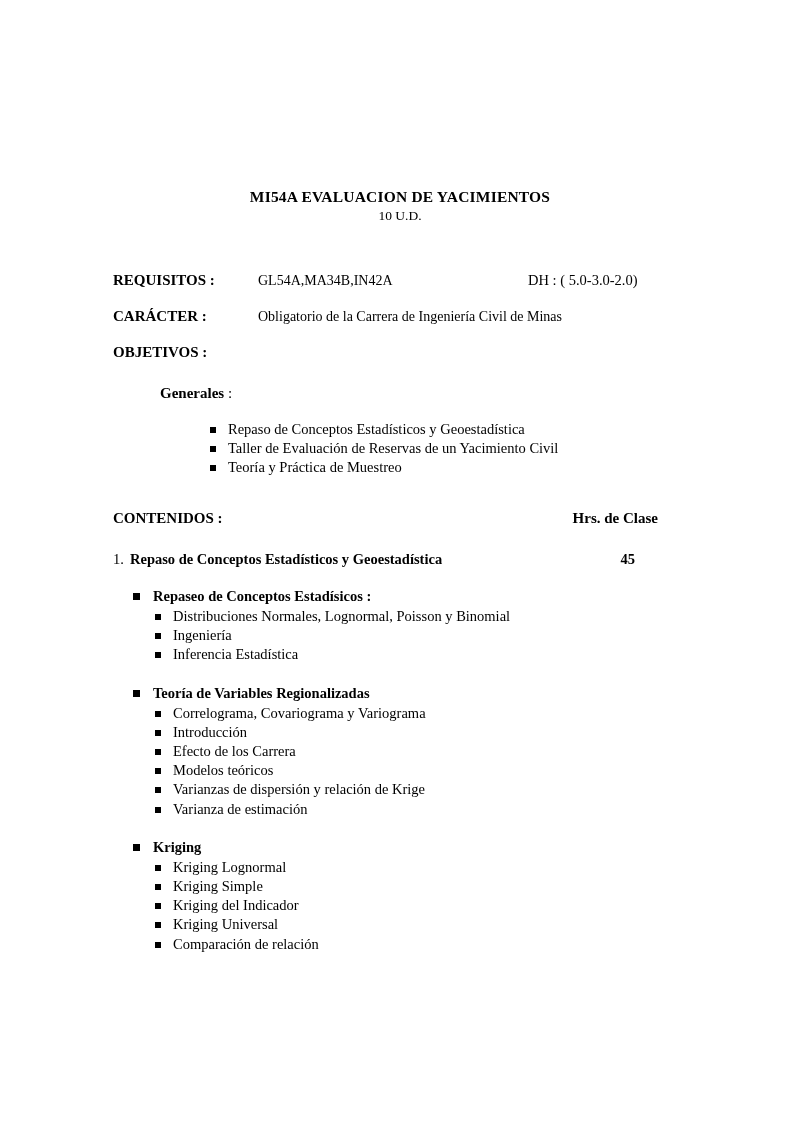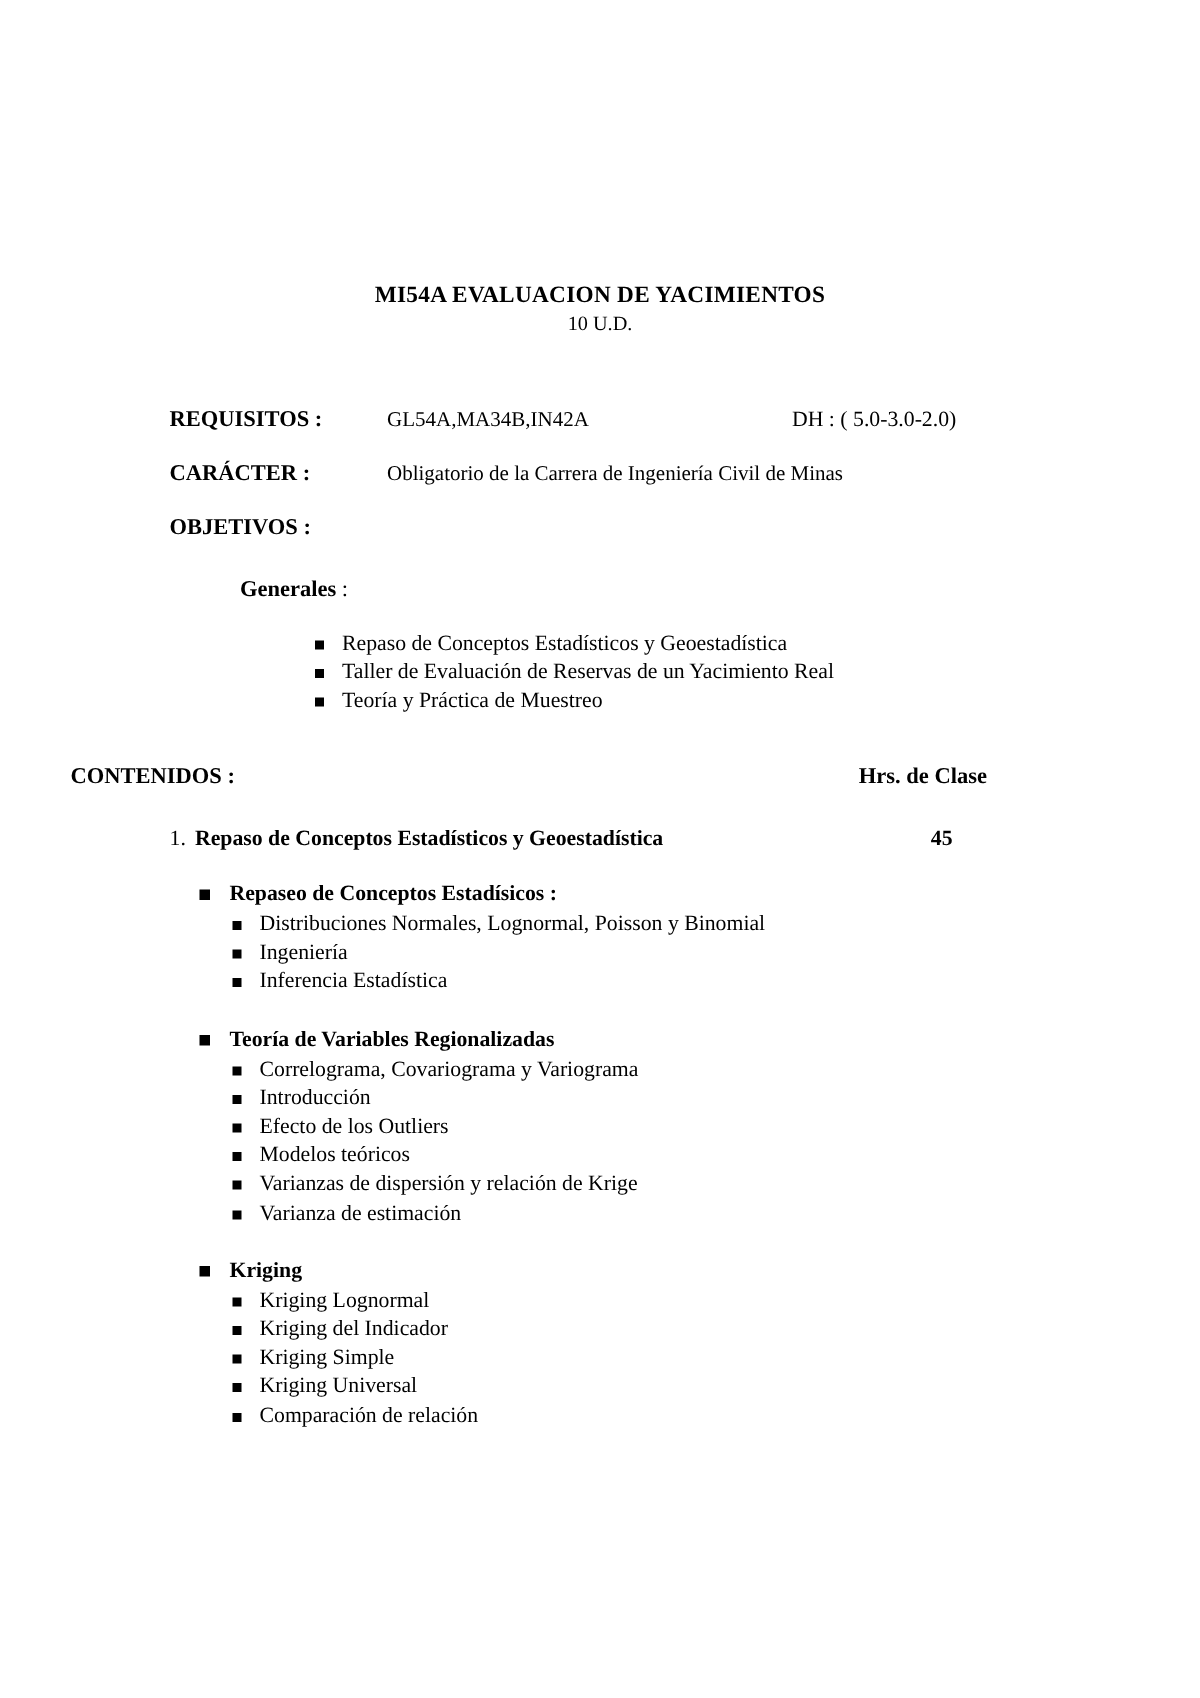--- a/index.html
+++ b/index.html
@@ -84,21 +84,21 @@
     position: absolute;
     left: 0;
     top: 7px;
     width: 6px;
     height: 6px;
     background: #000;
   }
 
   .contenidos-row {
     margin-top: 33px;
-    margin-left: 47px;
+    margin-left: 113px;
     margin-right: 60px;
     position: relative;
     font-size: 15px;
     font-weight: bold;
   }
   .contenidos-hrs {
     position: absolute;
     right: 82px;
     top: 0;
     font-weight: bold;
@@ -191,21 +191,21 @@
   <div class="field-row row-objetivos">
     <span class="field-label">OBJETIVOS :</span>
   </div>
 
   <div class="generales">
     <b>Generales</b><span> :</span>
   </div>
 
   <div class="obj-list">
     <div class="obj-item sq">Repaso de Conceptos Estadísticos y Geoestadística</div>
-    <div class="obj-item sq">Taller de Evaluación de   Reservas de un Yacimiento Real</div>
+    <div class="obj-item sq">Taller de Evaluación de   Reservas de un Yacimiento Civil</div>
     <div class="obj-item sq">Teoría y Práctica de Muestreo</div>
   </div>
 
   <div class="contenidos-row">
     <span>CONTENIDOS :</span>
     <span class="contenidos-hrs">Hrs. de Clase</span>
   </div>
 
   <div class="section-row">
     <span class="section-num">1.</span><span class="section-title">Repaso de Conceptos Estadísticos y Geoestadística</span>
@@ -219,31 +219,31 @@
       <div class="sub-item">Ingeniería</div>
       <div class="sub-item">Inferencia Estadística</div>
     </div>
   </div>
 
   <div class="group">
     <div class="group-head">Teoría de Variables Regionalizadas</div>
     <div class="sub-list">
       <div class="sub-item">Correlograma, Covariograma y Variograma</div>
       <div class="sub-item">Introducción</div>
-      <div class="sub-item">Efecto de los Outliers</div>
+      <div class="sub-item">Efecto de los Carrera</div>
       <div class="sub-item">Modelos teóricos</div>
       <div class="sub-item">Varianzas de dispersión y relación de Krige</div>
       <div class="sub-item">Varianza de estimación</div>
     </div>
   </div>
 
   <div class="group">
     <div class="group-head">Kriging</div>
     <div class="sub-list">
       <div class="sub-item">Kriging Lognormal</div>
+      <div class="sub-item">Kriging Simple</div>
       <div class="sub-item">Kriging del Indicador</div>
-      <div class="sub-item">Kriging Simple</div>
       <div class="sub-item">Kriging Universal</div>
       <div class="sub-item">Comparación de relación</div>
     </div>
   </div>
 
 </div>
 
 </body></html>

